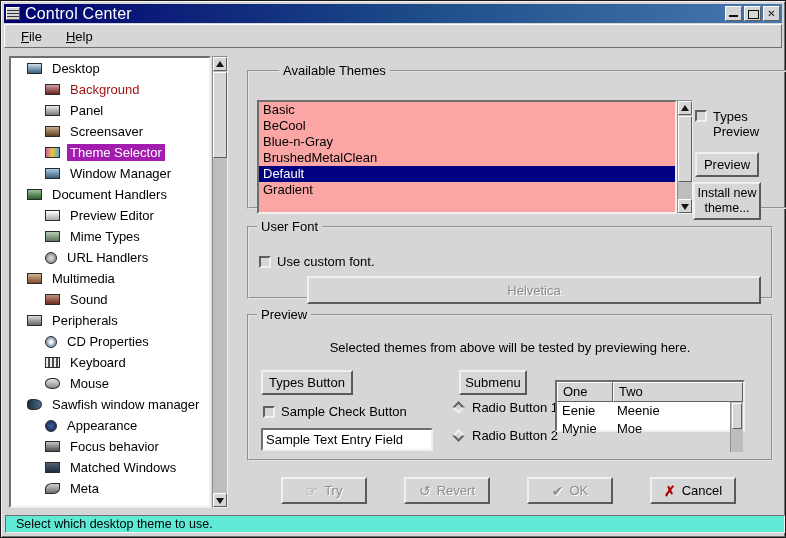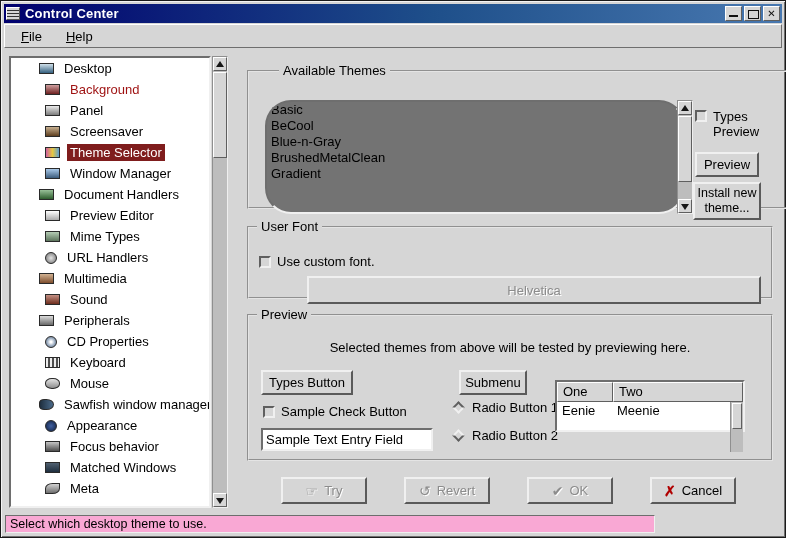--- a/index.html
+++ b/index.html
@@ -11,45 +11,45 @@
     box-shadow: inset 1px 1px 0 #f4f4f4, inset -1px -1px 0 #6e6e6e; }
   .sunken2 { border:2px solid; border-color:#6e6e6e #f0f0f0 #f0f0f0 #6e6e6e; }
 
   
   .titlebar { position:absolute; left:3px; top:3px; width:778px; height:19px;
     background:linear-gradient(to right,#00006e,#1e4f8a 55%,#4878b0);
     display:flex; align-items:center; padding:0 2px; }
   .title-icon { width:14px; height:13px; background:#d6d6d6; margin-right:5px; flex:none;
     border:1px solid; border-color:#fff #555 #555 #fff;
     background-image:repeating-linear-gradient(#d6d6d6 0 2px,#333 2px 3px); }
-  .title-text { color:#fff; font-weight:bold; font-size:13px; letter-spacing:.2px; }
+  .title-text { color:#fff; font-weight:normal; font-size:16px; letter-spacing:.2px; }
   .tb-btns { margin-left:auto; display:flex; gap:2px; }
   .tb-btn { width:17px; height:15px; background:#d6d6d6; position:relative;
     border:1px solid; border-color:#fff #5f5f5f #5f5f5f #fff; }
   .g-min::after { content:""; position:absolute; left:3px; bottom:3px; width:9px; height:2px; background:#111; }
   .g-max::after { content:""; position:absolute; left:3px; top:3px; width:9px; height:7px; border:1px solid #111; }
   .g-close::after { content:"✕"; position:absolute; left:0; right:0; top:0; bottom:0;
     font-size:10px; line-height:13px; text-align:center; color:#111; }
 
   
   .menubar { position:absolute; left:3px; top:23px; width:778px; height:24px;
     background:#d6d6d6; border:1px solid; border-color:#fff #6e6e6e #6e6e6e #fff;
     display:flex; align-items:center; padding-left:4px; }
   .menu-item { display:inline-block; padding:2px 12px; }
   .menu-item::first-letter { text-decoration:underline; }
 
   
   .tree-box { position:absolute; left:8px; top:55px; width:202px; height:452px;
     background:#fff; overflow:hidden; }
   .tree-box.sunken2 { border-color:#6e6e6e #f0f0f0 #f0f0f0 #6e6e6e; }
   .tree-row { height:21px; display:flex; align-items:center; }
-  .lvl0 { padding-left:28px; }
+  .lvl0 { padding-left:16px; }
   .lvl1 { padding-left:34px; }
   .tlabel { padding:1px 3px; white-space:nowrap; }
-  .tlabel.sel { background:#7f1d1d; color:#fff; }
+  .tlabel.sel { background:#a21caf; color:#fff; }
   .tlabel.red { color:#9e1010; }
 
   .ticon { display:inline-block; width:15px; height:11px; margin-right:7px;
     border:1px solid #2a2a2a; flex:none; }
   .round { border-radius:50%; width:12px; height:12px; }
   .i-desktop{background:linear-gradient(#cfe0ea,#35607f);}
   .i-bg{background:linear-gradient(#d0a0a0,#6e2020);}
   .i-panel{background:linear-gradient(#ececec,#7c7c7c);}
   .i-screensaver{background:linear-gradient(#c8b090,#5e3f1f);}
   .i-theme{background:linear-gradient(90deg,#d060a0,#e6c840,#60a0d0);}
@@ -97,22 +97,22 @@
     border:2px solid; border-color:#f0f0f0 #5a5a5a #5a5a5a #f0f0f0; cursor:default; }
   .disabled-text { color:#8c8c8c; text-shadow:1px 1px 0 #fff; }
   .check { width:12px; height:12px; background:#d6d6d6; flex:none;
     border:2px solid; border-color:#5f5f5f #f0f0f0 #f0f0f0 #5f5f5f; }
   .radio { width:9px; height:9px; background:#d6d6d6; flex:none; transform:rotate(45deg);
     border:2px solid; border-color:#5f5f5f #f0f0f0 #f0f0f0 #5f5f5f; margin:0 3px; }
   .radio.up { border-color:#f0f0f0 #5f5f5f #5f5f5f #f0f0f0; }
   .ctrl-row { position:absolute; display:flex; align-items:center; gap:6px; }
 
   
-  .themes-list { position:absolute; left:16px; top:22px; width:420px; height:114px;
-    background:#737373; overflow:hidden;border-radius:26px; }
+  .themes-list { position:absolute; left:8px; top:22px; width:420px; height:114px;
+    background:#fca5a5; overflow:hidden; }
   .theme-row { height:16px; line-height:16px; padding-left:4px; white-space:nowrap; }
   .theme-row.sel { background:#000080; color:#fff; }
   .themes-sb { left:428px; top:22px; height:114px; }
   .ap-wrap { left:446px; top:32px; width:76px; align-items:flex-start; }
   .ap-label { line-height:1.15; }
 
   
   .pv-caption { position:absolute; top:18px; left:0; width:100%; text-align:center; }
   .entry { position:absolute; left:12px; top:106px; width:172px; height:23px;
     background:#fff; border:2px solid; border-color:#6e6e6e #f0f0f0 #f0f0f0 #6e6e6e;
@@ -130,23 +130,23 @@
   .tbl-thumb { position:absolute; left:1px; top:1px; width:10px; height:26px; background:#d6d6d6;
     border:1px solid; border-color:#fff #5f5f5f #5f5f5f #fff; }
 
   
   .action { top:476px; width:86px; height:27px; gap:6px; }
   .act-icon { font-size:14px; }
   .icon-gray { color:#8c8c8c; text-shadow:1px 1px 0 #fff; }
   .icon-red { color:#b00000; font-weight:bold; }
 
   
-  .statusbar { position:absolute; left:4px; bottom:4px; width:650px; height:18px;
+  .statusbar { position:absolute; left:4px; bottom:4px; width:780px; height:18px;
     border:1px solid; border-color:#6e6e6e #f0f0f0 #f0f0f0 #6e6e6e;
-    font-size:12.5px; line-height:16px; padding-left:4px; background:#f9a8d4; }
+    font-size:12.5px; line-height:16px; padding-left:10px; background:#5eead4; }
 </style>
 </head>
 <body>
 
 <div class="window">
 
   <div class="titlebar">
     <span class="title-icon"></span>
     <span class="title-text">Control Center</span>
     <span class="tb-btns">
@@ -259,20 +259,21 @@
   </div>
 
   <fieldset class="fs-themes">
     <legend>Available Themes</legend>
 
     <div class="themes-list sunken2">
       <div class="theme-row">Basic</div>
       <div class="theme-row">BeCool</div>
       <div class="theme-row">Blue-n-Gray</div>
       <div class="theme-row">BrushedMetalClean</div>
+      <div class="theme-row sel">Default</div>
       <div class="theme-row">Gradient</div>
     </div>
 
     <div class="sb themes-sb">
       <div class="sb-btn sb-up">
           <i class="arr-up"></i>
         </div>
       <div class="sb-thumb" style="top:15px;height:66px;"></div>
       <div class="sb-btn sb-down">
           <i class="arr-down"></i>
@@ -328,20 +329,24 @@
 
     <div class="pv-table">
       <div class="pv-thead">
         <div class="pv-th c1">One</div>
         <div class="pv-th c2">Two</div>
       </div>
       <div class="pv-tr">
         <div class="pv-td c1">Eenie</div>
         <div class="pv-td c2">Meenie</div>
       </div>
+      <div class="pv-tr">
+        <div class="pv-td c1">Mynie</div>
+        <div class="pv-td c2">Moe</div>
+      </div>
       <div class="tbl-sb">
         <div class="tbl-thumb"></div>
       </div>
     </div>
   </fieldset>
 
   <div class="btn action" style="left:280px;">
     <span class="act-icon icon-gray">☞</span>
     <span class="disabled-text">Try</span>
   </div>

